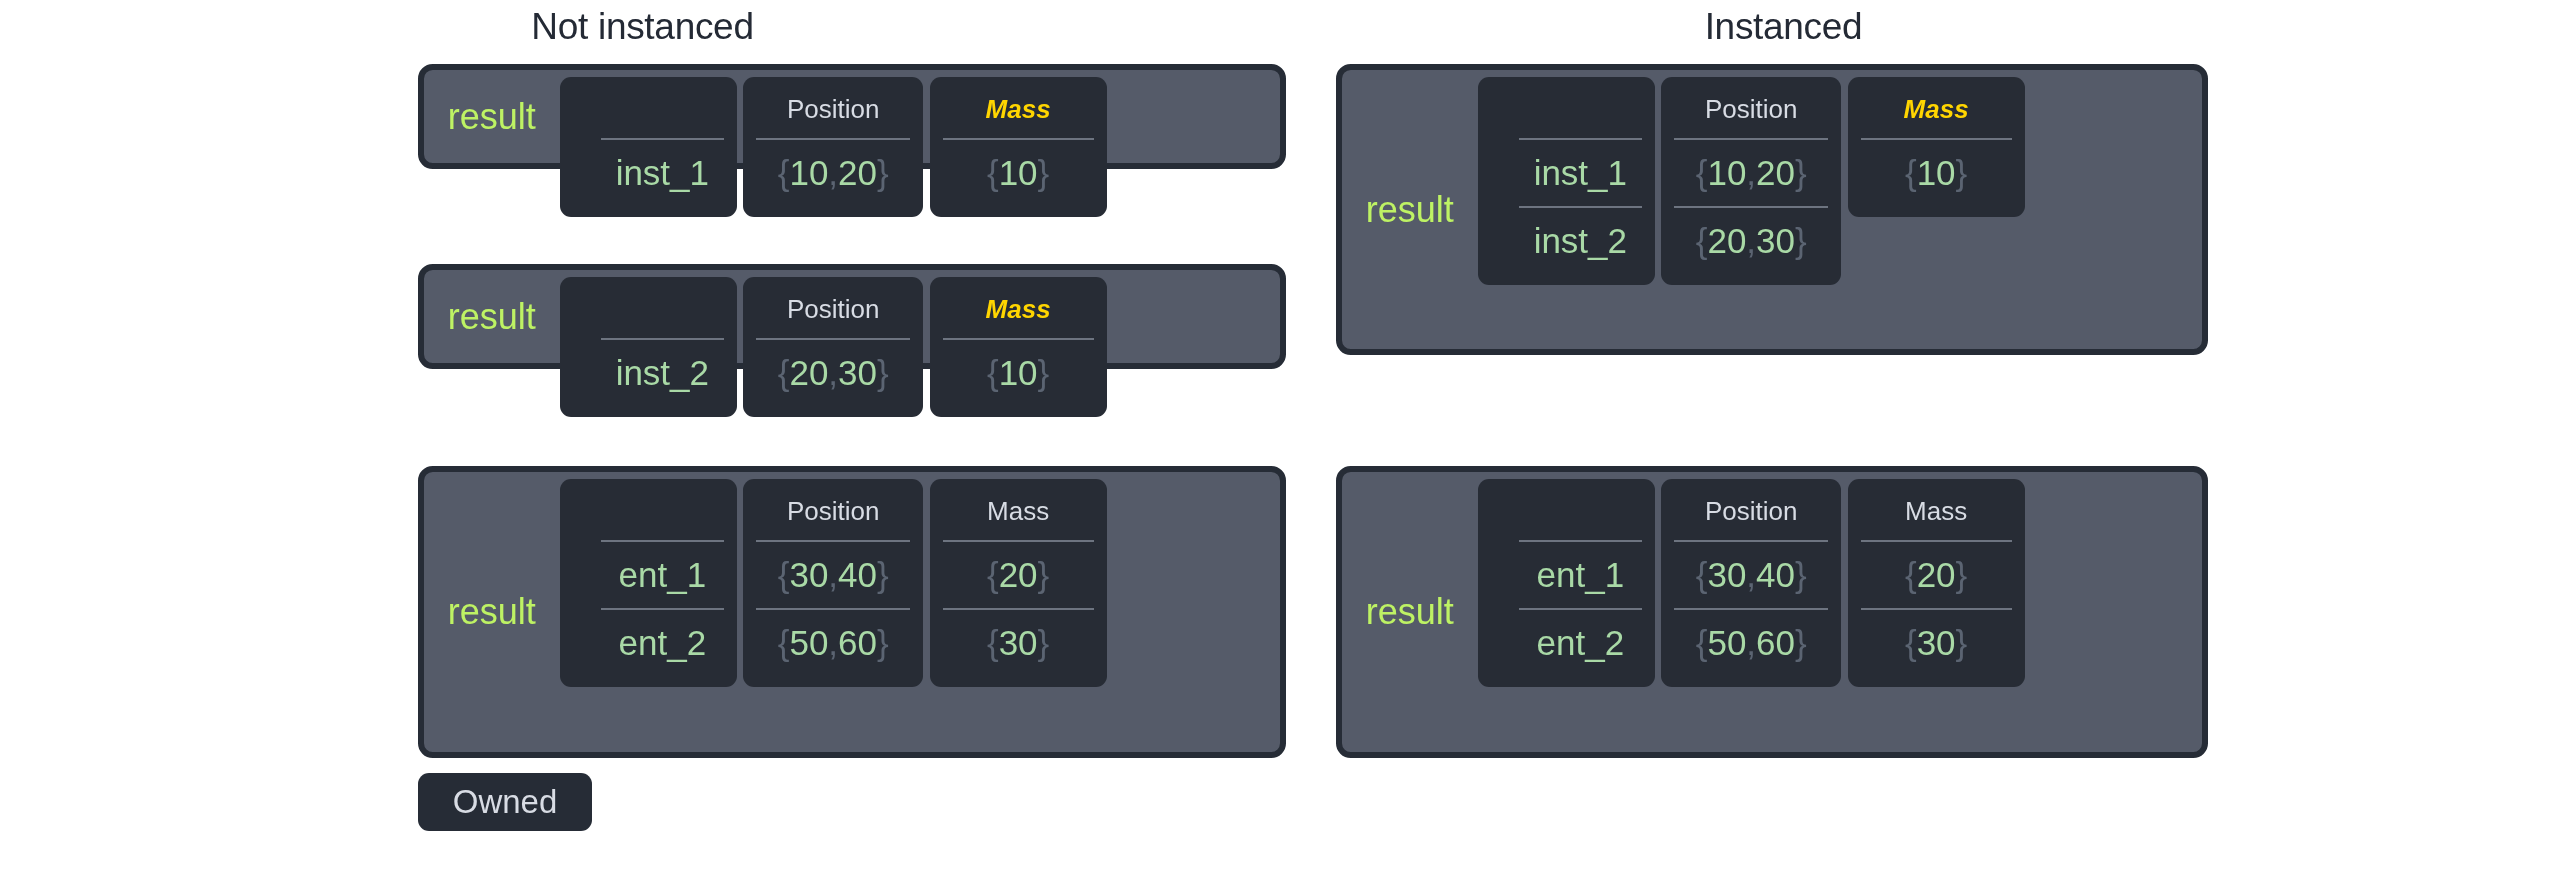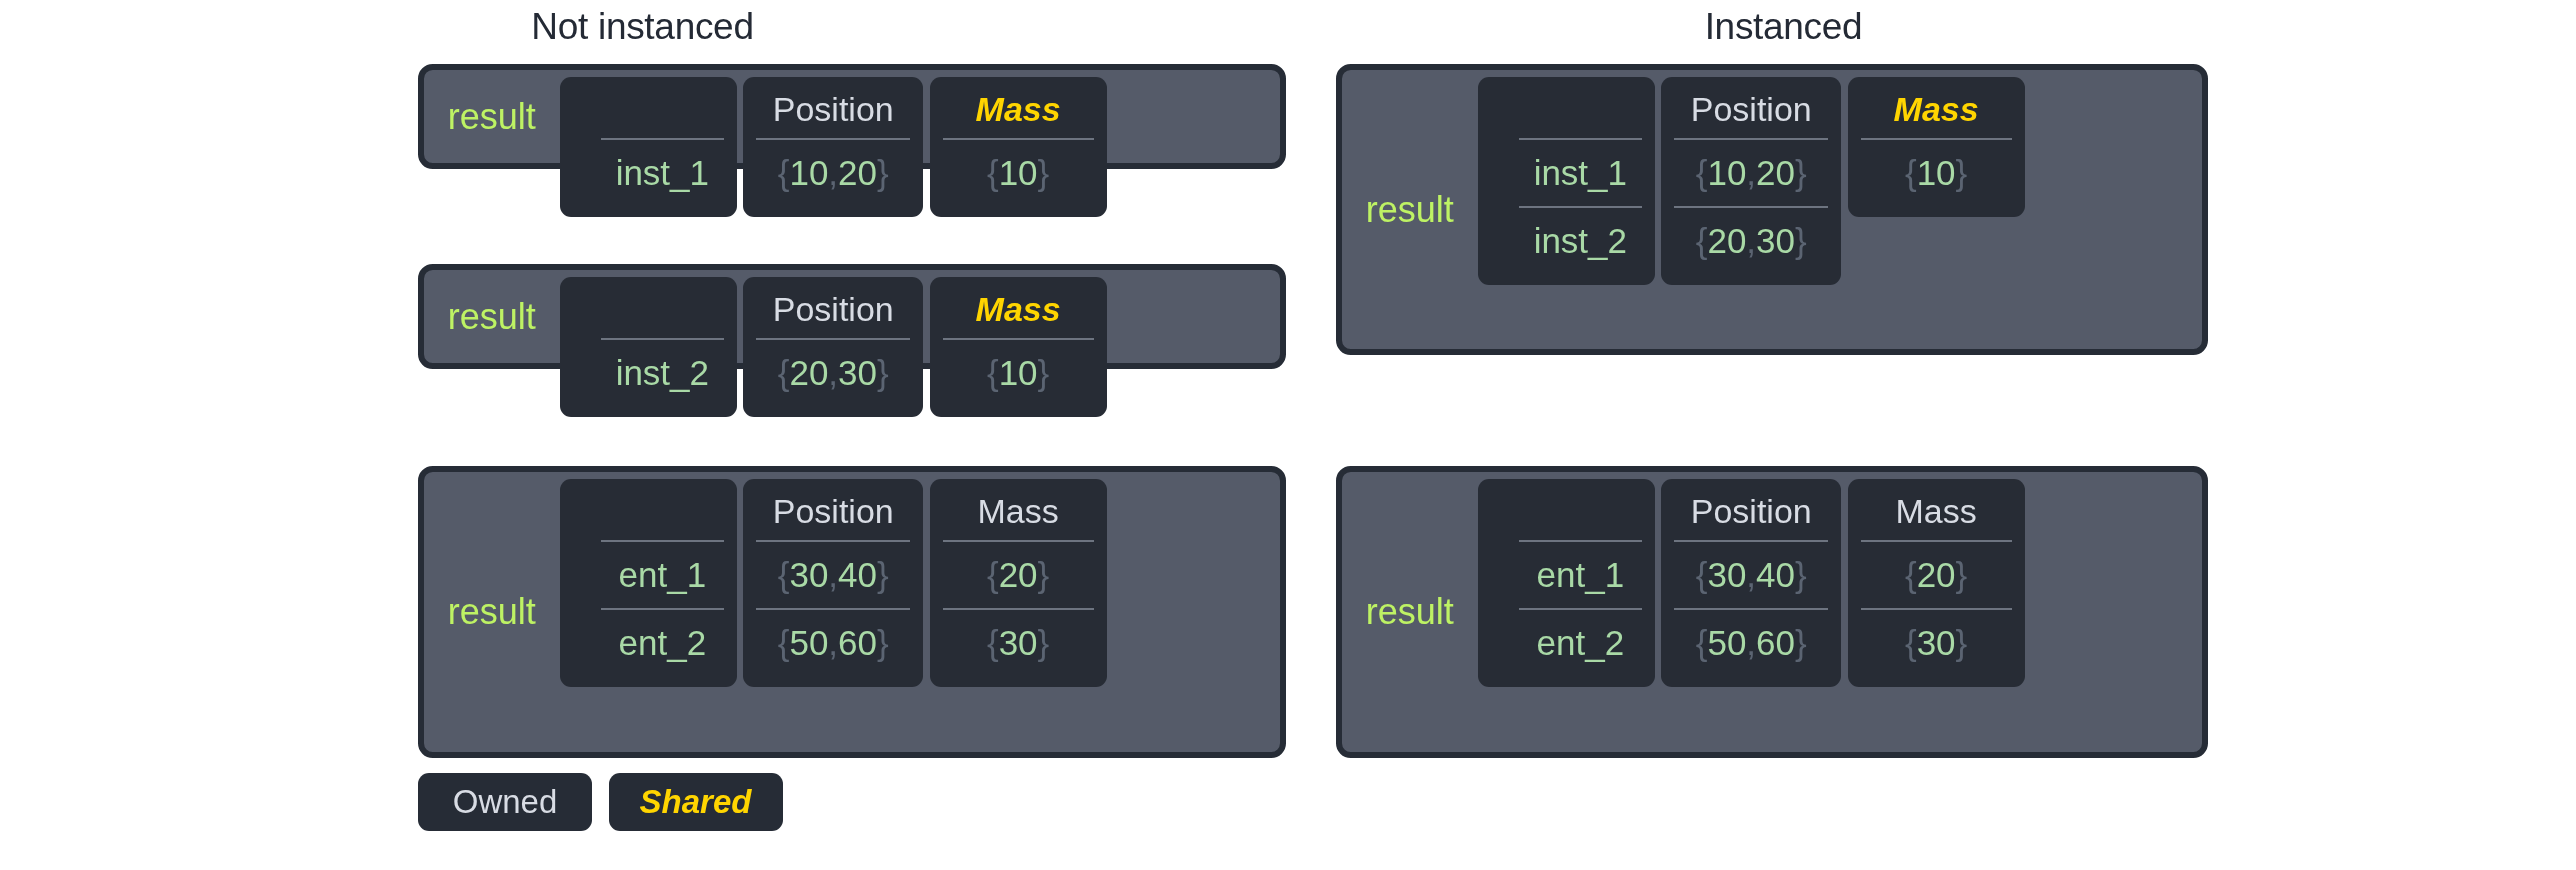--- a/index.html
+++ b/index.html
@@ -62,21 +62,21 @@
     box-sizing: border-box;
     padding: 3.7px 13px 11px 13px;
   }
   .col:last-child { margin-right: 17px; }
 
   .col-head {
     height: 57px;
     display: flex;
     align-items: center;
     justify-content: center;
-    font-size: 34px;
+    font-size: 26px;
     color: #d8dce4;
     white-space: nowrap;
   }
   .col-head.shared {
     color: #ffd500;
     font-style: italic;
     font-weight: bold;
   }
   .col-head.blank { color: transparent; }
 
@@ -344,15 +344,14 @@
         <span class="brace">{</span>
         <span>3</span>
         <span>0</span>
         <span class="brace">}</span>
       </div>
   </div>
 </div>
 
 <div id="legend">
   <div class="chip">Owned</div>
-  <div class="chip shared">Shared</div>
 </div>
 
 
 </body></html>

